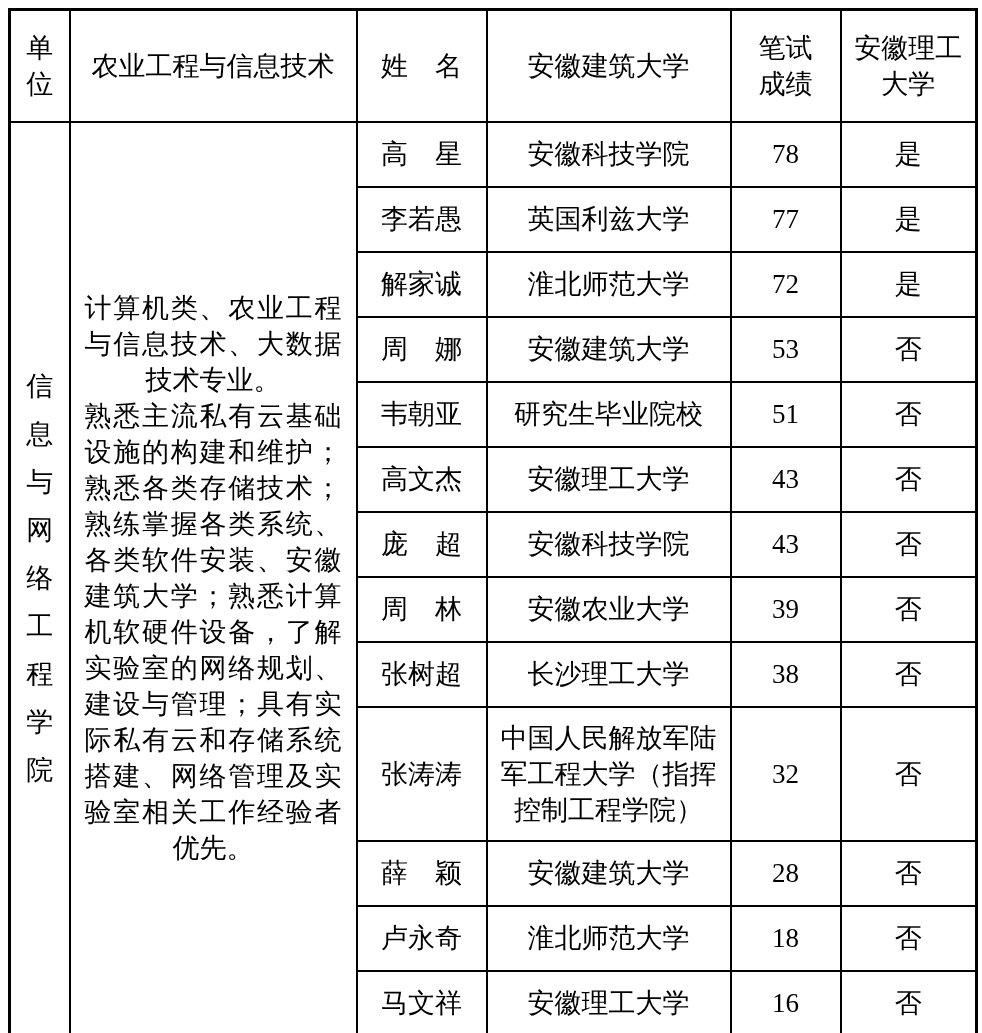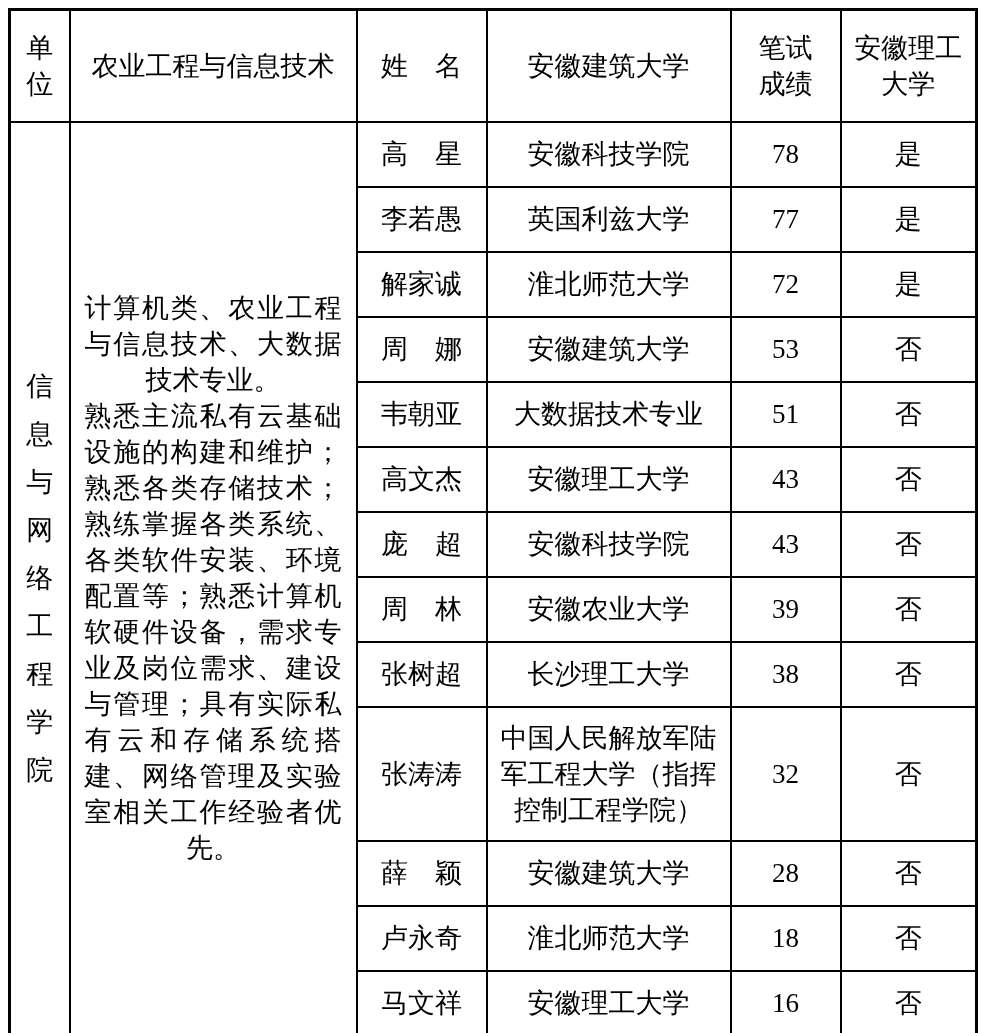--- a/index.html
+++ b/index.html
@@ -66,21 +66,21 @@
       <th>安徽建筑大学</th>
       <th><span class="wc w2">笔试成绩</span></th>
       <th><span class="wc w4">安徽理工大学</span></th>
     </tr>
   </thead>
   <tbody>
     <tr>
       <td rowspan="13"><span class="wc vstack">信息与网络工程学院</span></td>
       <td rowspan="13" class="req">
         <p>计算机类、农业工程与信息技术、大数据技术专业。</p>
-        <p>熟悉主流私有云基础设施的构建和维护；熟悉各类存储技术；熟练掌握各类系统、各类软件安装、环境配置等；熟悉计算机软硬件设备，需求专业及岗位需求、建设与管理；具有实际私有云和存储系统搭建、网络管理及实验室相关工作经验者优先。</p>
+        <p>熟悉主流私有云基础设施的构建和维护；熟悉各类存储技术；熟练掌握各类系统、各类软件安装、安徽建筑大学；熟悉计算机软硬件设备，了解实验室的网络规划、建设与管理；具有实际私有云和存储系统搭建、网络管理及实验室相关工作经验者优先。</p>
       </td>
       <td>高　星</td>
       <td class="school">安徽科技学院</td>
       <td>78</td>
       <td>是</td>
     </tr>
     <tr>
       <td>李若愚</td>
       <td class="school">英国利兹大学</td>
       <td>77</td>
@@ -93,21 +93,21 @@
       <td>是</td>
     </tr>
     <tr>
       <td>周　娜</td>
       <td class="school">安徽建筑大学</td>
       <td>53</td>
       <td>否</td>
     </tr>
     <tr>
       <td>韦朝亚</td>
-      <td class="school">大数据技术专业</td>
+      <td class="school">研究生毕业院校</td>
       <td>51</td>
       <td>否</td>
     </tr>
     <tr>
       <td>高文杰</td>
       <td class="school">安徽理工大学</td>
       <td>43</td>
       <td>否</td>
     </tr>
     <tr>

